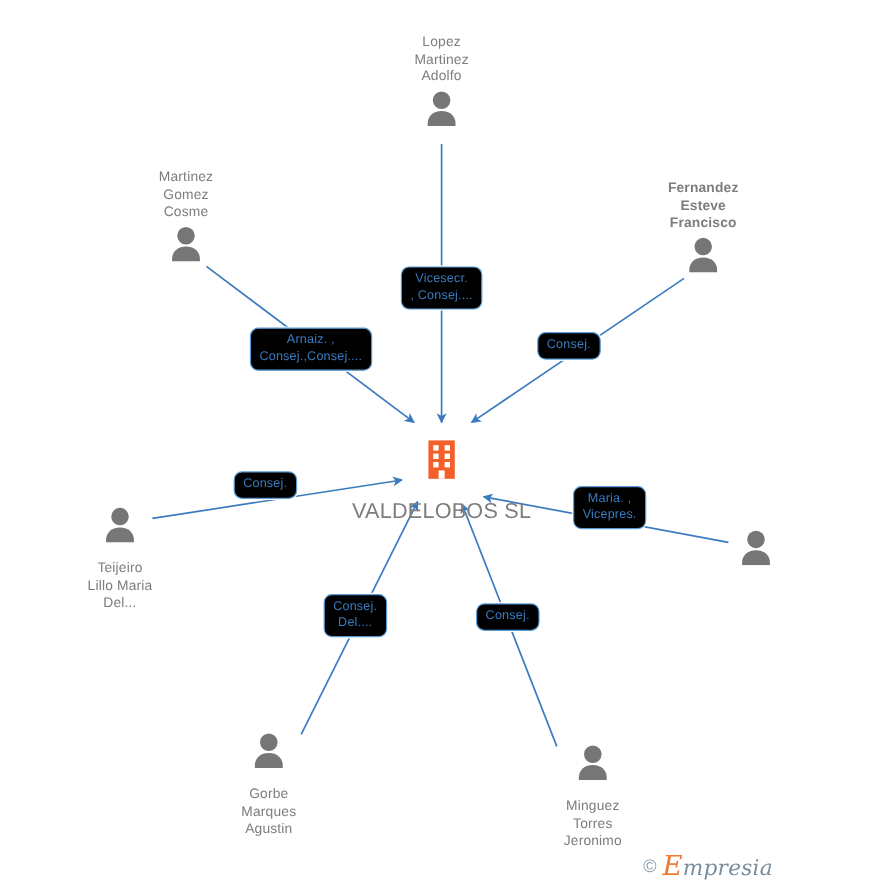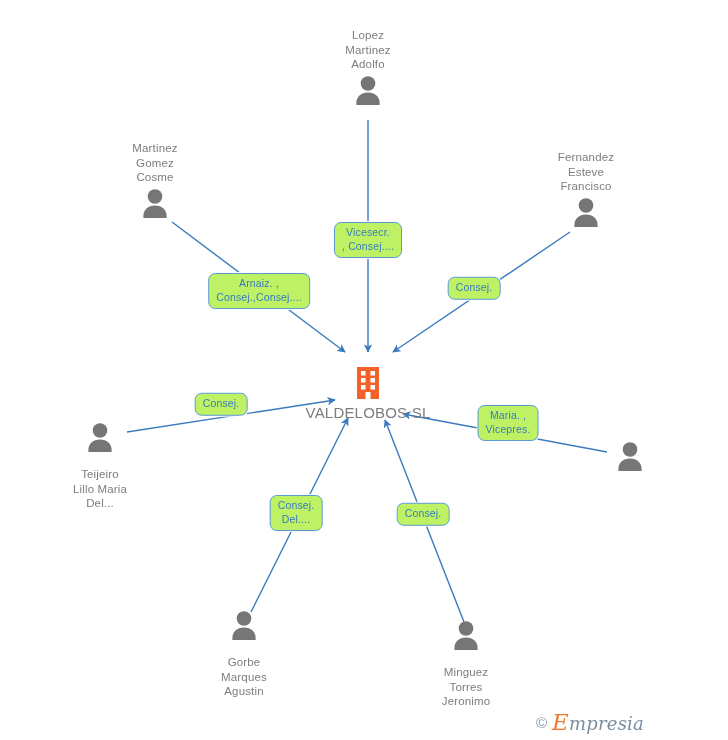--- a/index.html
+++ b/index.html
@@ -56,32 +56,32 @@
     transform: translateX(-50%);
   }
   #company .bldg {
     display: block;
     margin: 0 auto;
     width: 28px;
     height: 34px;
   }
   #company .cname {
     display: block;
-    font-size: 15px;
+    font-size: 18px;
     line-height: 16px;
     color: #7d7d7d;
     letter-spacing: 0.2px;
-    margin-top: 5px;
+    margin-top: 18px;
   }
 
   
   .rolebox {
     position: absolute;
     transform: translate(-50%, -50%);
-    background: #bef264;
+    background: #000000;
     border: 1px solid #5b9bd5;
     border-radius: 7px;
     box-shadow: 0 0 0 1px rgba(255,255,255,0.9);
     padding: 3px 7px 4px 7px;
     text-align: center;
     color: #3a7bbf;
     font-size: 10.5px;
     line-height: 13.5px;
     white-space: pre-line;
     letter-spacing: 0.15px;
@@ -149,21 +149,21 @@
       </div>
       <div class="person above" style="left: 155px; top: 141px;">
         <span class="pname">Martinez
 Gomez
 Cosme</span>
         <svg class="glyph" viewBox="0 0 34 30" xmlns="http://www.w3.org/2000/svg">
           <circle cx="17" cy="8.5" r="7.3" fill="#767676"></circle>
           <path d="M17 17.5c-7.2 0-11.6 4.6-11.6 10.2 0 1.4 0 2.3 0 2.3h23.2s0-0.9 0-2.3c0-5.6-4.4-10.2-11.6-10.2z" fill="#767676"></path>
         </svg>
       </div>
-      <div class="person above" style="left: 586px; top: 150px;">
+      <div class="person above" style="left: 586px; top: 150px; font-weight: bold;">
         <span class="pname">Fernandez
 Esteve
 Francisco</span>
         <svg class="glyph" viewBox="0 0 34 30" xmlns="http://www.w3.org/2000/svg">
           <circle cx="17" cy="8.5" r="7.3" fill="#767676"></circle>
           <path d="M17 17.5c-7.2 0-11.6 4.6-11.6 10.2 0 1.4 0 2.3 0 2.3h23.2s0-0.9 0-2.3c0-5.6-4.4-10.2-11.6-10.2z" fill="#767676"></path>
         </svg>
       </div>
       <div class="person below" style="left: 100px; top: 422px;">
         <svg class="glyph" viewBox="0 0 34 30" xmlns="http://www.w3.org/2000/svg">
@@ -173,30 +173,30 @@
         <span class="pname">Teijeiro
 Lillo Maria
 Del...</span>
       </div>
       <div class="person below" style="left: 630px; top: 441px;">
         <svg class="glyph" viewBox="0 0 34 30" xmlns="http://www.w3.org/2000/svg">
           <circle cx="17" cy="8.5" r="7.3" fill="#767676"></circle>
           <path d="M17 17.5c-7.2 0-11.6 4.6-11.6 10.2 0 1.4 0 2.3 0 2.3h23.2s0-0.9 0-2.3c0-5.6-4.4-10.2-11.6-10.2z" fill="#767676"></path>
         </svg>
       </div>
-      <div class="person below" style="left: 244px; top: 610px;">
+      <div class="person below" style="left: 224px; top: 610px;">
         <svg class="glyph" viewBox="0 0 34 30" xmlns="http://www.w3.org/2000/svg">
           <circle cx="17" cy="8.5" r="7.3" fill="#767676"></circle>
           <path d="M17 17.5c-7.2 0-11.6 4.6-11.6 10.2 0 1.4 0 2.3 0 2.3h23.2s0-0.9 0-2.3c0-5.6-4.4-10.2-11.6-10.2z" fill="#767676"></path>
         </svg>
         <span class="pname">Gorbe
 Marques
 Agustin</span>
       </div>
-      <div class="person below" style="left: 466px; top: 620px;">
+      <div class="person below" style="left: 494px; top: 620px;">
         <svg class="glyph" viewBox="0 0 34 30" xmlns="http://www.w3.org/2000/svg">
           <circle cx="17" cy="8.5" r="7.3" fill="#767676"></circle>
           <path d="M17 17.5c-7.2 0-11.6 4.6-11.6 10.2 0 1.4 0 2.3 0 2.3h23.2s0-0.9 0-2.3c0-5.6-4.4-10.2-11.6-10.2z" fill="#767676"></path>
         </svg>
         <span class="pname">Minguez
 Torres
 Jeronimo</span>
       </div>
     </div>
   <div id="labels-layer">

